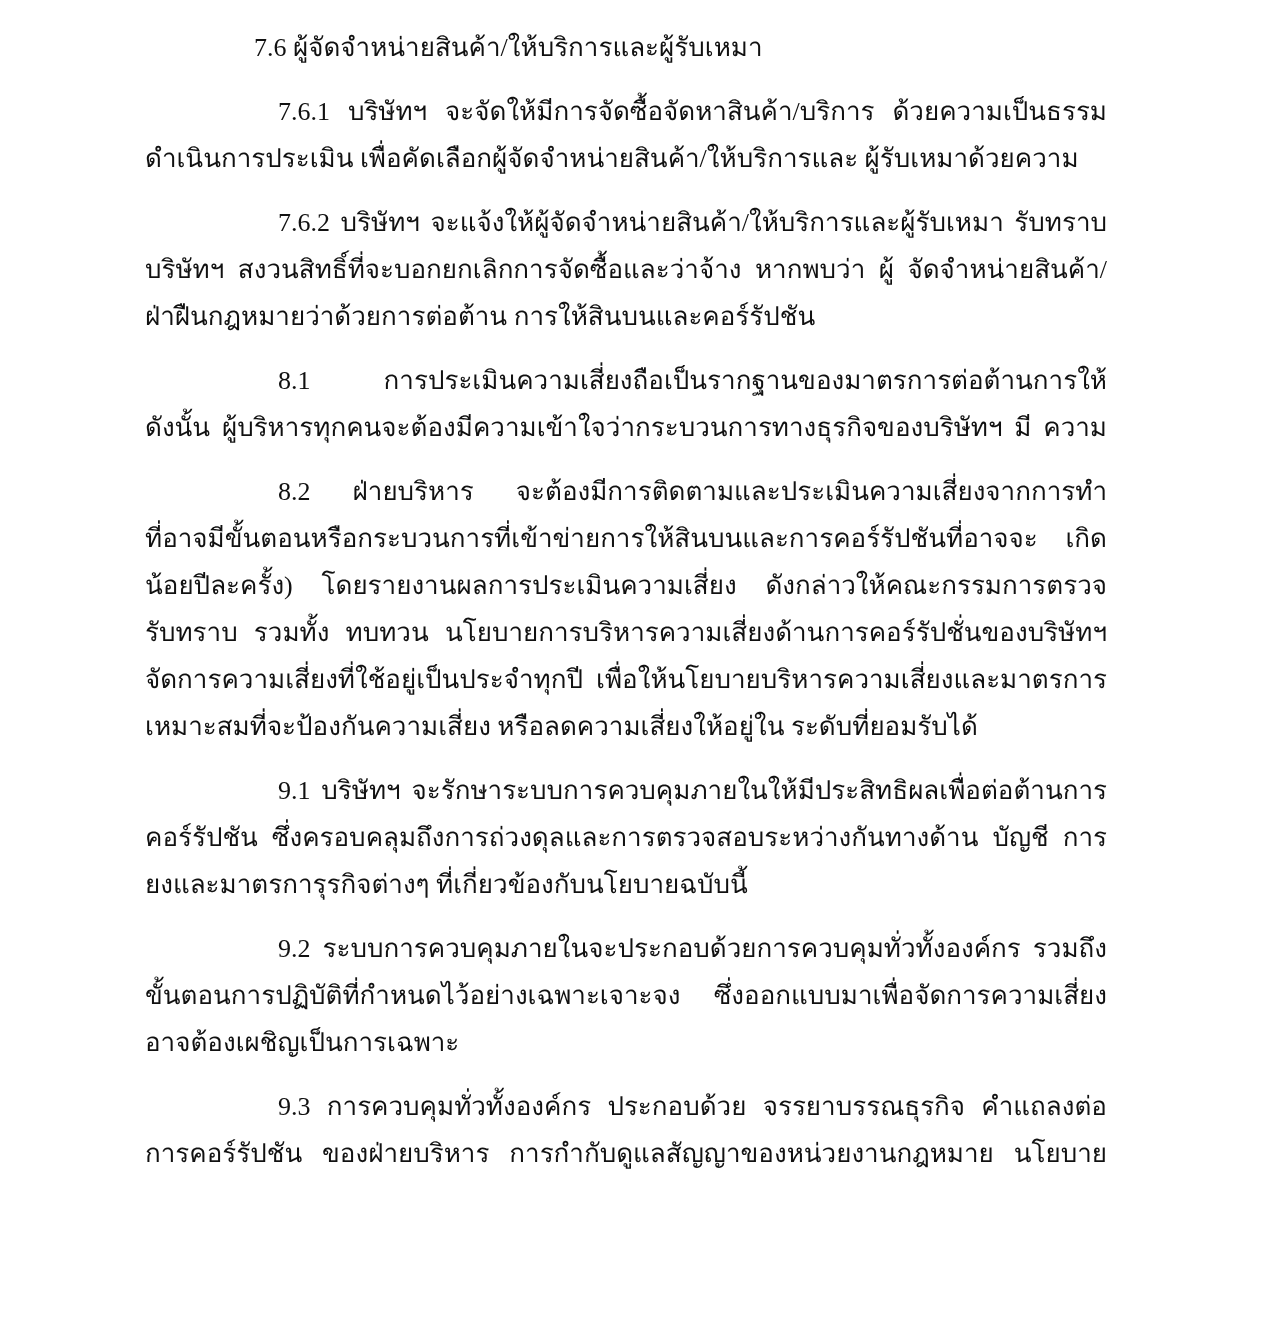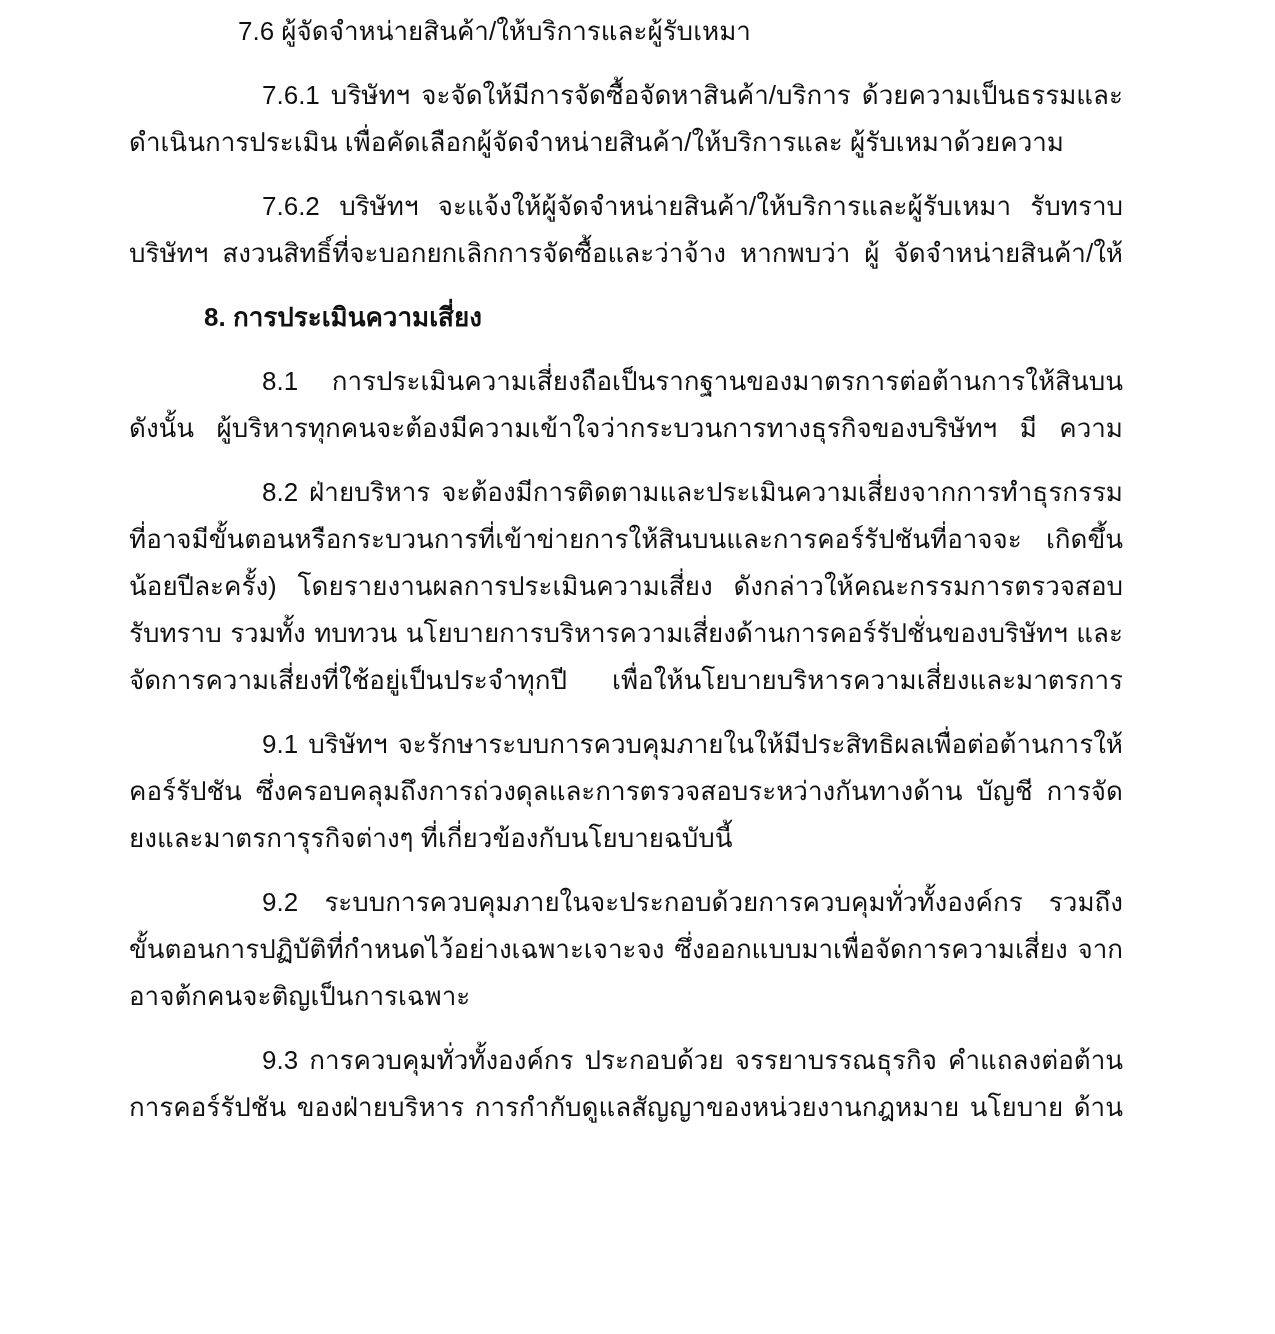--- a/index.html
+++ b/index.html
@@ -13,21 +13,21 @@
     overflow: hidden;
     font-family: "Liberation Sans", "DejaVu Sans", sans-serif;
   }
   .page {
     box-sizing: border-box;
     width: 1275px;
     height: 1334px;
     padding: 8px 152px 0 129px;
     background: #ffffff;
   }
-  .block { margin: 0; }
+  .block { margin: 16px; font-family: Liberation Serif, serif; }
   .block + .block { margin-top: 17px; }
   .line {
     font-size: 26px;
     line-height: 47px;
     height: 47px;
     overflow: hidden;
     color: #111111;
     white-space: normal;
   }
   
@@ -59,43 +59,42 @@
       <div class="block subheading">
         <div class="line">7.6 ผู้จัดจำหน่ายสินค้า/ให้บริการและผู้รับเหมา</div>
       </div>
       <div class="block para">
         <div class="line just first">7.6.1  บริษัทฯ จะจัดให้มีการจัดซื้อจัดหาสินค้า/บริการ ด้วยความเป็นธรรมและโปร่งใส รวมทั้งจะ</div>
         <div class="line">ดำเนินการประเมิน เพื่อคัดเลือกผู้จัดจำหน่ายสินค้า/ให้บริการและ ผู้รับเหมาด้วยความรอบคอบ</div>
       </div>
       <div class="block para">
         <div class="line just first">7.6.2 บริษัทฯ จะแจ้งให้ผู้จัดจำหน่ายสินค้า/ให้บริการและผู้รับเหมา รับทราบนโยบาย ฉบับนี้ และ</div>
         <div class="line just">บริษัทฯ สงวนสิทธิ์ที่จะบอกยกเลิกการจัดซื้อและว่าจ้าง หากพบว่า ผู้ จัดจำหน่ายสินค้า/ให้บริการและผู้รับเหมา</div>
-      </div>
-      <div class="block heading">
-        <div class="line">8. การประเมินความเสี่ยง</div>
+        <div class="line">ฝ่าฝืนกฎหมายว่าด้วยการต่อต้าน การให้สินบนและคอร์รัปชัน</div>
       </div>
       <div class="block para">
         <div class="line just first">8.1 การประเมินความเสี่ยงถือเป็นรากฐานของมาตรการต่อต้านการให้สินบนและการคอร์รัปชัน</div>
         <div class="line just">ดังนั้น ผู้บริหารทุกคนจะต้องมีความเข้าใจว่ากระบวนการทางธุรกิจของบริษัทฯ มี ความเสี่ยงจากการให้สินบนและ</div>
       </div>
       <div class="block para">
         <div class="line just first">8.2 ฝ่ายบริหาร จะต้องมีการติดตามและประเมินความเสี่ยงจากการทำธุรกรรมต่างๆ ของ บริษัทฯ</div>
         <div class="line just">ที่อาจมีขั้นตอนหรือกระบวนการที่เข้าข่ายการให้สินบนและการคอร์รัปชันที่อาจจะ เกิดขึ้นอย่างสม่ำเสมอ (อย่าง</div>
         <div class="line just">น้อยปีละครั้ง) โดยรายงานผลการประเมินความเสี่ยง ดังกล่าวให้คณะกรรมการตรวจสอบและคณะกรรมการบริษัท</div>
         <div class="line just">รับทราบ รวมทั้ง ทบทวน นโยบายการบริหารความเสี่ยงด้านการคอร์รัปชั่นของบริษัทฯ และทบทวนมาตรการ</div>
         <div class="line just">จัดการความเสี่ยงที่ใช้อยู่เป็นประจำทุกปี เพื่อให้นโยบายบริหารความเสี่ยงและมาตรการ จัดการความเสี่ยงมีความ</div>
+        <div class="line">เหมาะสมที่จะป้องกันความเสี่ยง หรือลดความเสี่ยงให้อยู่ใน ระดับที่ยอมรับได้</div>
       </div>
       <div class="block para">
         <div class="line just first">9.1 บริษัทฯ จะรักษาระบบการควบคุมภายในให้มีประสิทธิผลเพื่อต่อต้านการให้ สินบน และการ</div>
         <div class="line just">คอร์รัปชัน ซึ่งครอบคลุมถึงการถ่วงดุลและการตรวจสอบระหว่างกันทางด้าน บัญชี การจัดเก็บข้อมูลรวมถึง</div>
         <div class="line">ยงและมาตรการุรกิจต่างๆ ที่เกี่ยวข้องกับนโยบายฉบับนี้</div>
       </div>
       <div class="block para">
         <div class="line just first">9.2 ระบบการควบคุมภายในจะประกอบด้วยการควบคุมทั่วทั้งองค์กร รวมถึงการควบคุมและ</div>
         <div class="line just">ขั้นตอนการปฏิบัติที่กำหนดไว้อย่างเฉพาะเจาะจง ซึ่งออกแบบมาเพื่อจัดการความเสี่ยง จากการคอร์รัปชันที่บริษัท</div>
-        <div class="line">อาจต้กคนจะติญเป็นการเฉพาะ</div>
+        <div class="line">อาจต้องเผชิญเป็นการเฉพาะ</div>
       </div>
       <div class="block para">
         <div class="line just first">9.3  การควบคุมทั่วทั้งองค์กร ประกอบด้วย จรรยาบรรณธุรกิจ คำแถลงต่อต้านการให้สินบน และ</div>
         <div class="line just">การคอร์รัปชัน ของฝ่ายบริหาร การกำกับดูแลสัญญาของหน่วยงานกฎหมาย นโยบาย ด้านทรัพยากรมนุษย์ ตั้งแต่</div>
       </div>
     </div>
 </div>
 
 </body></html>

